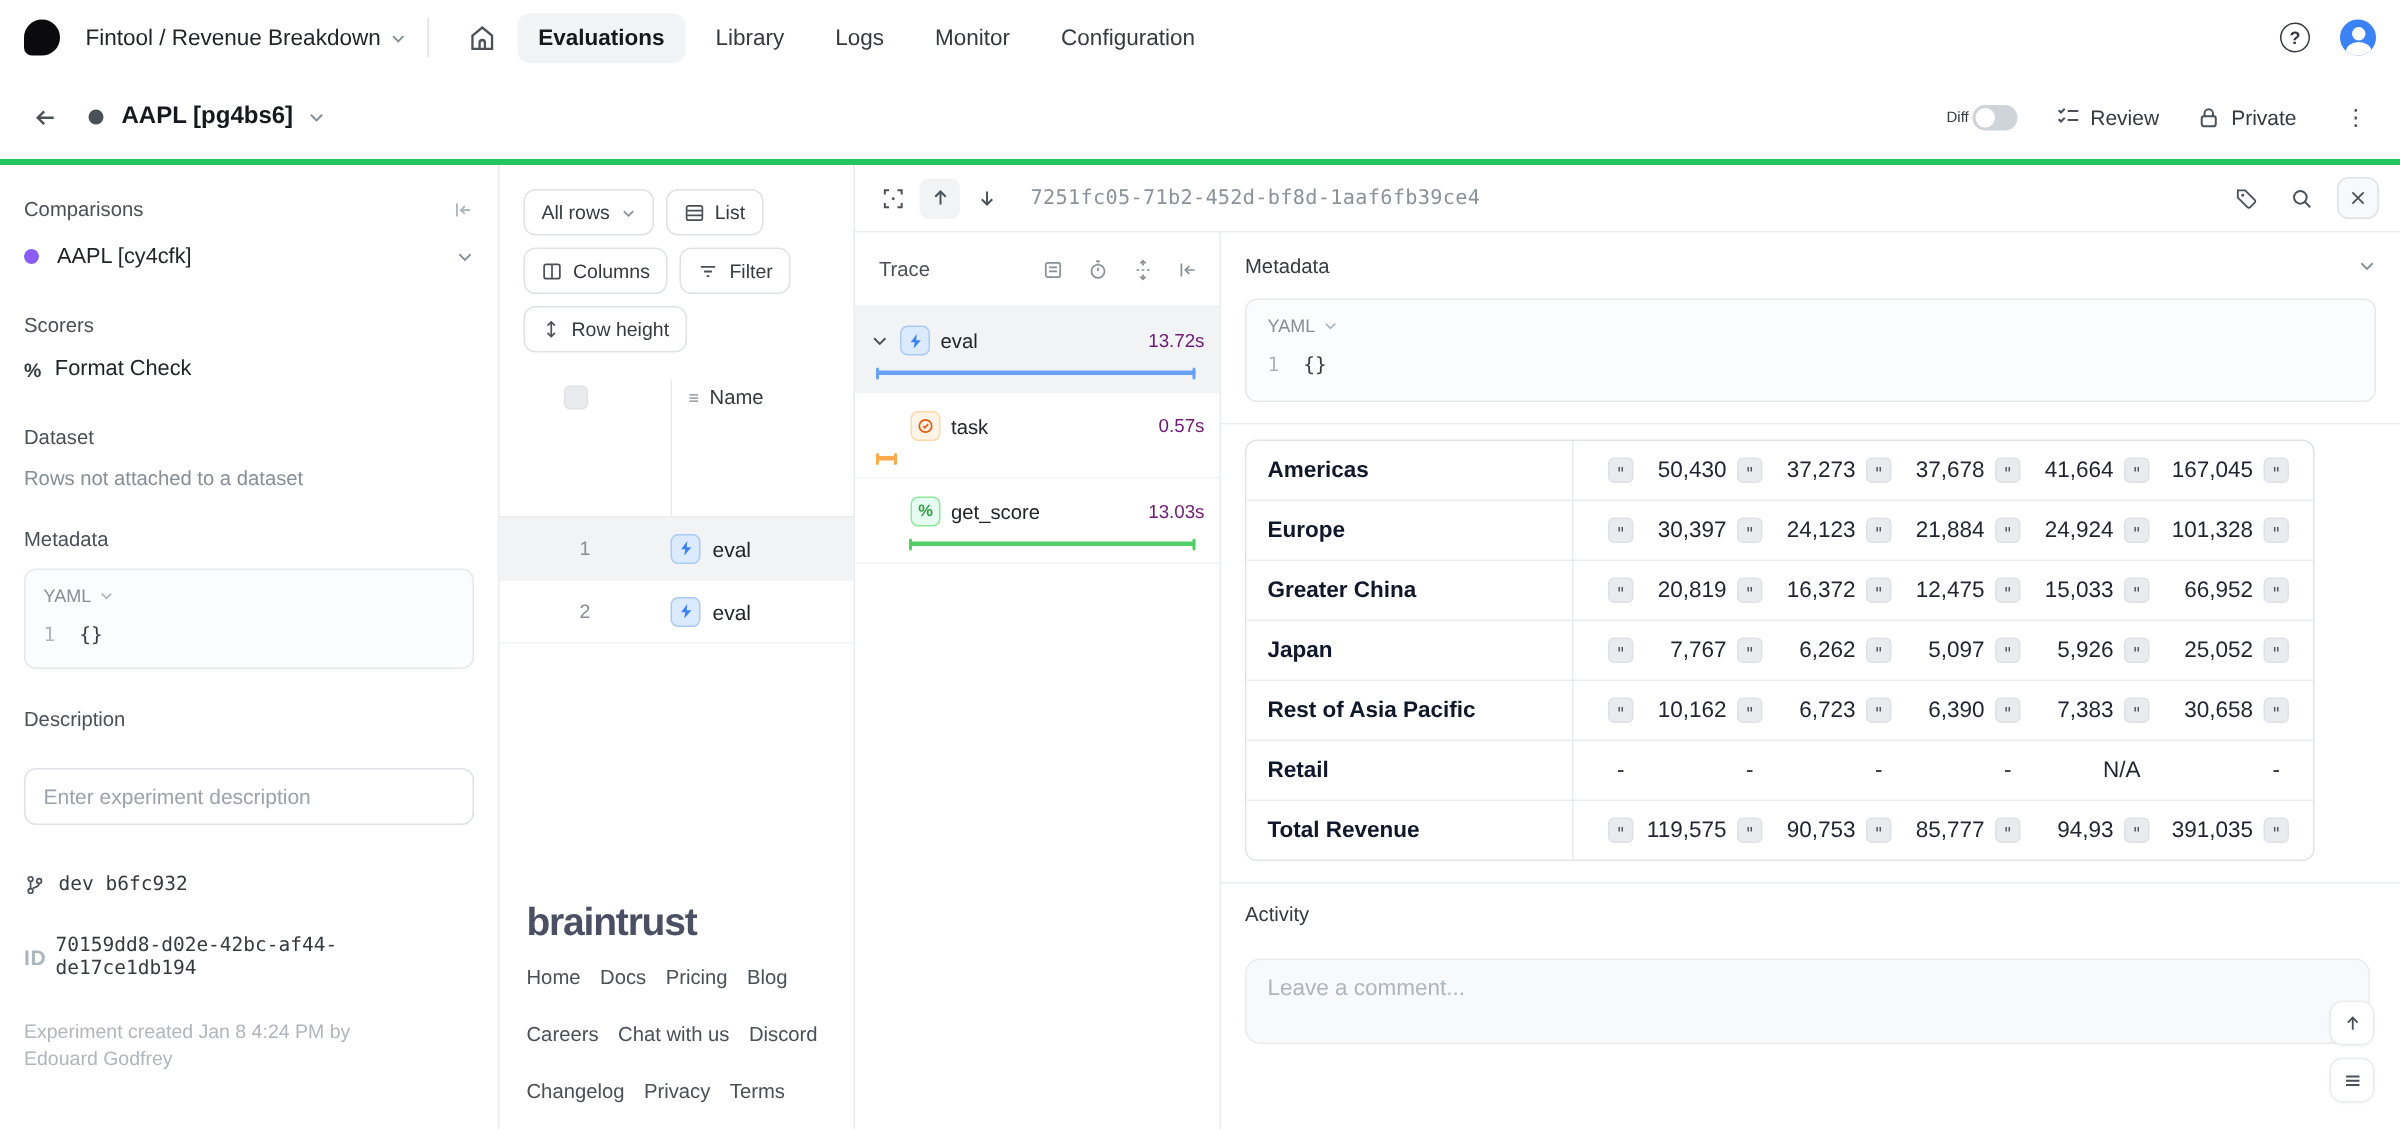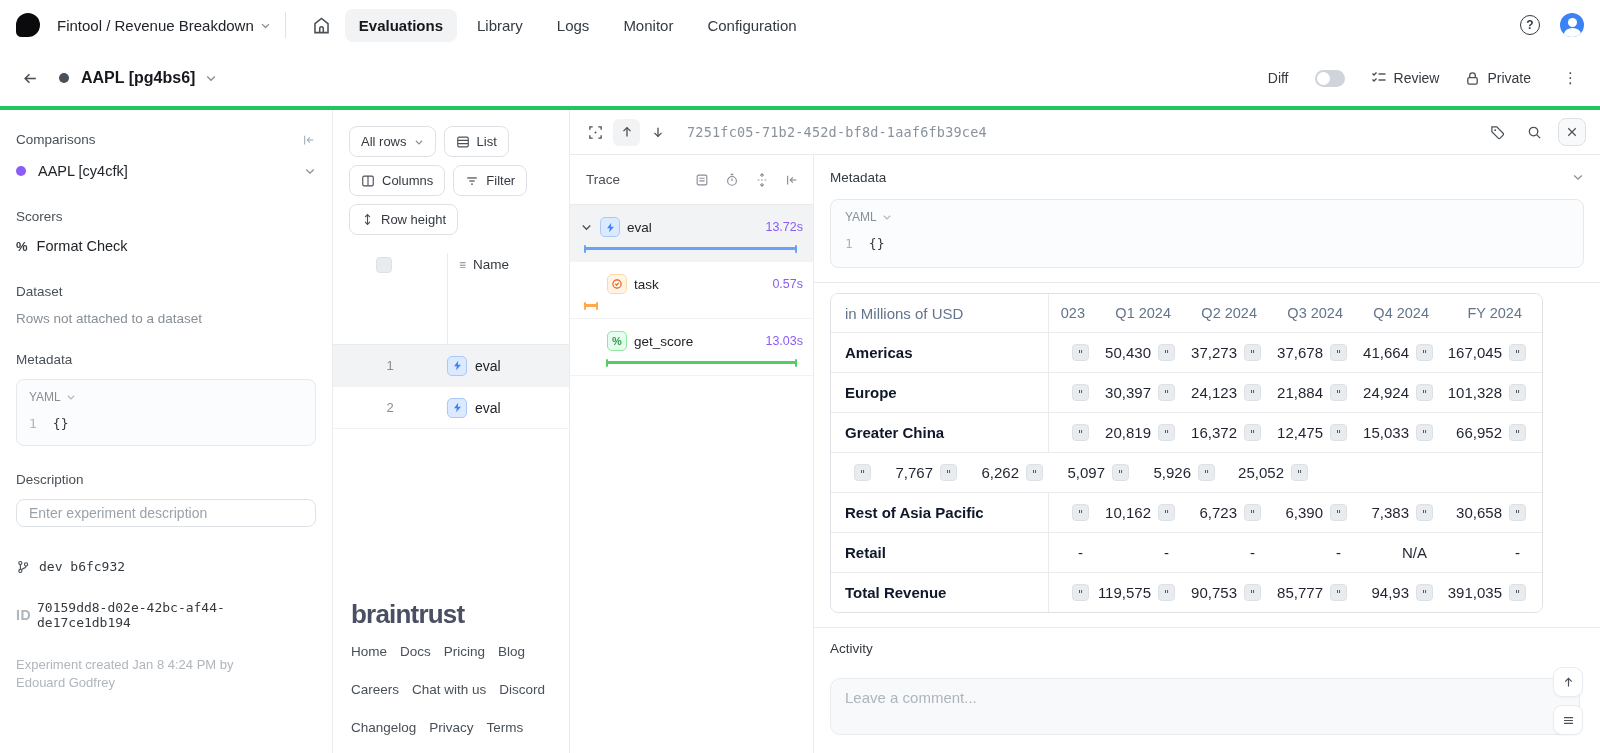--- a/index.html
+++ b/index.html
@@ -26,21 +26,21 @@
   .avatar .head { position:absolute; left:7.5px; top:4.5px; width:9px; height:9px; border-radius:50%; background:#fff; }
   .avatar .bodyp { position:absolute; left:3.5px; top:15px; width:17px; height:12px; border-radius:50%; background:#fff; }
 
   
   .expbar { height:60px; display:flex; align-items:center; padding:0 16px; border-bottom:4px solid #22c55e; }
   .backbtn { padding:4px 6px; margin-right:14px; }
   .expdot { width:10px; height:10px; border-radius:50%; background:#495057; margin-right:12px; }
   .exptitle { font-size:16px; font-weight:700; color:#15181c; }
   .expchev { margin-left:10px; }
   .expbar-right { margin-left:auto; display:flex; align-items:center; gap:26px; }
-  .difftoggle { display:flex; align-items:center; gap:26px; font-size:14px; color:#343a40; }
+  .difftoggle { display:flex; align-items:center; gap:2px; font-size:10px; color:#343a40; }
   .toggle { width:30px; height:17px; border-radius:9px; background:#ced4da; position:relative; cursor:pointer; }
   .toggle .knob { position:absolute; left:2px; top:2px; width:13px; height:13px; border-radius:50%; background:#fff; }
   .barbtn { display:flex; align-items:center; gap:7px; font-size:14px; color:#343a40; cursor:pointer; }
   .kebab { font-size:15px; color:#495057; letter-spacing:0; padding:0 6px; cursor:pointer; }
 
   
   .main { display:flex; height:643px; }
 
   
   .sidebar { width:333px; border-right:1px solid #e9ecef; padding:22px 16px 0 16px; flex-shrink:0; }
@@ -48,21 +48,21 @@
   .sb-h { font-size:13.5px; color:#495057; } .sb-gap-m { height:26px; } .sb-gap-l { height:30px; }
   .cmp-row { display:flex; align-items:center; gap:12px; margin-top:16px; font-size:14.5px; color:#212529; }
   .pdot { width:10px; height:10px; border-radius:50%; background:#8b5cf6; }
   .scorer { display:flex; align-items:center; gap:9px; font-size:14.5px; color:#212529; margin-top:14px; }
   .pct { font-size:13px; font-weight:700; color:#343a40; }
   .sb-muted { font-size:13.5px; color:#868e96; margin-top:12px; }
   .yamlbox { margin-top:12px; border:1px solid #e6e9ec; background:#fbfcfd; border-radius:8px; padding:10px 12px 14px 12px; }
   .yamlhead { display:flex; align-items:center; gap:5px; font-size:12px; color:#868e96; }
   .yamlline { display:flex; gap:16px; margin-top:12px; font-size:13px; }
   .lineno { color:#adb5bd; } .yamlcode { color:#343a40; }
-  .descinput { margin-top:12px; width:100%; height:28px; border:1px solid #dee2e6; border-radius:8px; padding:12px 12px; font-size:14px; font-family:inherit; color:#343a40; background:#fff; }
+  .descinput { margin-top:25px; width:100%; height:38px; border:1px solid #dee2e6; border-radius:8px; padding:12px 12px; font-size:14px; font-family:inherit; color:#343a40; background:#fff; }
   .descinput::placeholder { color:#9aa2ab; }
   .gitrow { display:flex; align-items:center; gap:9px; margin-top:32px; font-size:13px; color:#343a40; }
   .idrow { display:flex; align-items:center; gap:6px; margin-top:26px; }
   .idlabel { font-size:14px; font-weight:700; color:#adb5bd; letter-spacing:.5px; }
   .idval { font-size:13px; color:#343a40; }
   .created { margin-top:26px; font-size:13px; line-height:1.4; color:#b0b6bd; max-width:270px; }
 
   
   .rowscol { width:237px; border-right:1px solid #e9ecef; flex-shrink:0; display:flex; flex-direction:column; }
   .rc-tools { padding:16px 12px 4px 16px; display:flex; flex-wrap:wrap; gap:8px; }
@@ -102,21 +102,21 @@
   .tracecol { width:244px; border-right:1px solid #e9ecef; flex-shrink:0; display:flex; flex-direction:column; }
   .tracehead { height:50px; display:flex; align-items:center; padding:0 14px 0 16px; border-bottom:1px solid #e9ecef; }
   .tracehead .tlabel { font-size:13.5px; color:#495057; }
   .thead-icons { margin-left:auto; display:flex; align-items:center; gap:16px; color:#868e96; }
   .span-item { padding:8px 10px 4px 10px; border-bottom:1px solid #f1f3f5; }
   .span-item.sel { background:#f1f3f5; }
   .span-line { display:flex; align-items:center; gap:7px; height:28px; }
   .span-line .chev { width:13px; color:#495057; }
   .span-line .indent { width:20px; }
   .span-name { font-size:13.5px; color:#212529; }
-  .span-dur { margin-left:auto; font-size:12.5px; color:#8b5cf6; }
+  .span-dur { margin-left:auto; font-size:12.5px; color:#701a75; }
   .bartrack { position:relative; height:12px; margin:2px 0 2px 0; }
   .tbar { position:absolute; top:4px; height:3px; border-radius:2px; }
   .tbar::before,.tbar::after { content:''; position:absolute; top:-2.5px; width:1.6px; height:8px; background:inherit; border-radius:1px; }
   .tbar::before { left:0; } .tbar::after { right:0; }
   .tbar.blue { background:#69a1f4; left:4px; right:6px; }
   .tbar.orange { background:#ffa94d; left:4px; width:14px; }
   .tbar.green { background:#51cf66; left:26px; right:6px; }
 
   
   .detail { flex:1; min-width:0; position:relative; padding:0 16px; overflow:hidden; }
@@ -524,29 +524,20 @@
                 </svg>
             </div>
             <div class="yamlline mono">
               <span class="lineno">1</span>
               <span class="yamlcode">{}</span>
             </div>
           </div>
           <div class="divider"></div>
 
           <div class="outtable">
-              <div class="tr head">
-                <div class="td-name">in Millions of USD</div>
-                <div class="td-cell w-clip">023</div>
-                <div class="td-cell w-q">Q1 2024</div>
-                <div class="td-cell w-q">Q2 2024</div>
-                <div class="td-cell w-q">Q3 2024</div>
-                <div class="td-cell w-q">Q4 2024</div>
-                <div class="td-cell w-fy">FY 2024</div>
-              </div>
               <div class="tr">
                 <div class="td-name">Americas</div>
                 <div class="td-cell w-clip">
                   <span class="cite">"</span>
                 </div>
                 <div class="td-cell w-q">
                   <span>50,430</span>
                   <span class="cite">"</span>
                 </div>
                 <div class="td-cell w-q">
@@ -612,20 +603,21 @@
                 <div class="td-cell w-q">
                   <span>15,033</span>
                   <span class="cite">"</span>
                 </div>
                 <div class="td-cell w-fy">
                   <span>66,952</span>
                   <span class="cite">"</span>
                 </div>
               </div>
               <div class="tr">
+                <div class="td-name">Japan</div>
                 <div class="td-cell w-clip">
                   <span class="cite">"</span>
                 </div>
                 <div class="td-cell w-q">
                   <span>7,767</span>
                   <span class="cite">"</span>
                 </div>
                 <div class="td-cell w-q">
                   <span>6,262</span>
                   <span class="cite">"</span>

